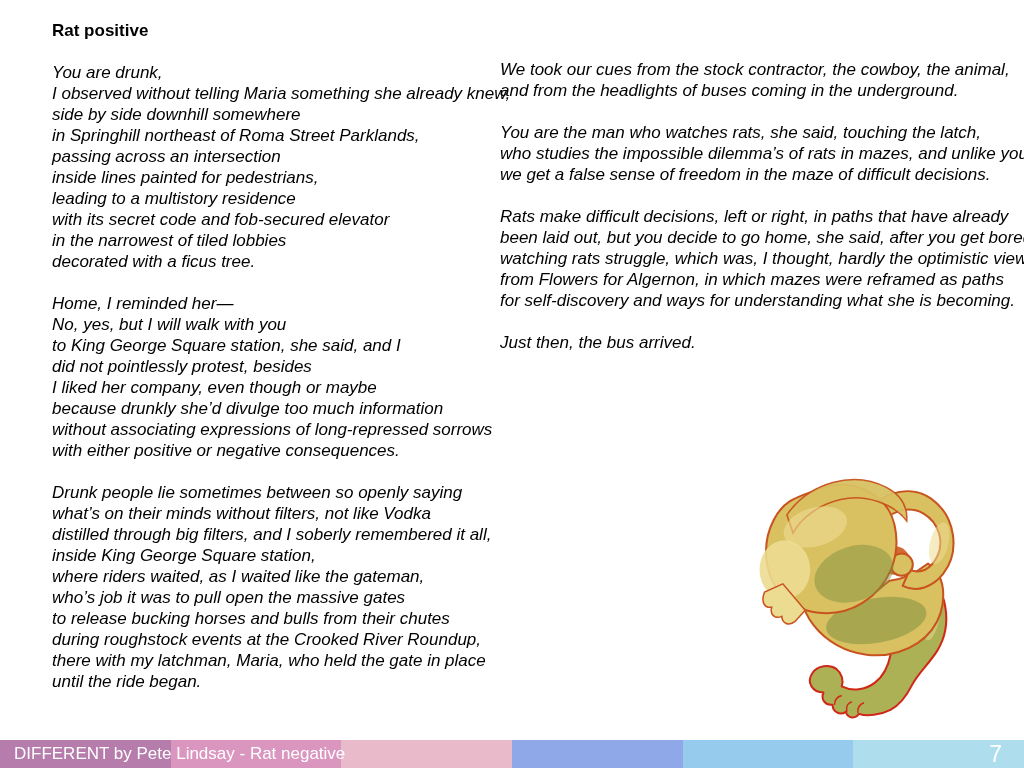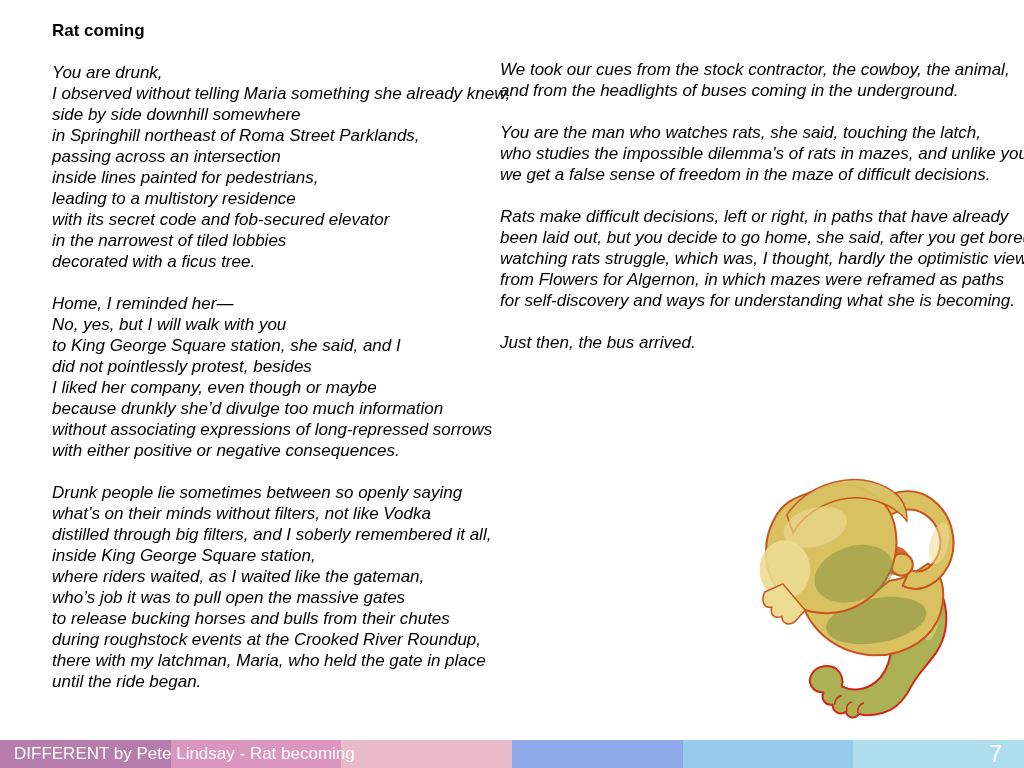--- a/index.html
+++ b/index.html
@@ -52,21 +52,21 @@
     font-size:23px;
     color:#fff;
   }
 </style>
 </head>
 <body>
 
 <div id="screen">
 
   <div class="col col-left">
-    <h1 class="poem-title">Rat coming</h1>
+    <h1 class="poem-title">Rat positive</h1>
     <div>
         <p class="stanza">You are drunk,<br>I observed without telling Maria something she already knew,<br>side by side downhill somewhere<br>in Springhill northeast of Roma Street Parklands,<br>passing across an intersection<br>inside lines painted for pedestrians,<br>leading to a multistory residence<br>with its secret code and fob-secured elevator<br>in the narrowest of tiled lobbies<br>decorated with a ficus tree.</p>
         <p class="stanza">Home, I reminded her—<br>No, yes, but I will walk with you<br>to King George Square station, she said, and I<br>did not pointlessly protest, besides<br>I liked her company, even though or maybe<br>because drunkly she’d divulge too much information<br>without associating expressions of long-repressed sorrows<br>with either positive or negative consequences.</p>
         <p class="stanza">Drunk people lie sometimes between so openly saying<br>what’s on their minds without filters, not like Vodka<br>distilled through big filters, and I soberly remembered it all,<br>inside King George Square station,<br>where riders waited, as I waited like the gateman,<br>who’s job it was to pull open the massive gates<br>to release bucking horses and bulls from their chutes<br>during roughstock events at the Crooked River Roundup,<br>there with my latchman, Maria, who held the gate in place<br>until the ride began.</p>
       </div>
   </div>
 
   <div class="col col-right">
     <div>
         <p class="stanza">We took our cues from the stock contractor, the cowboy, the animal,<br>and from the headlights of buses coming in the underground.</p>
@@ -99,16 +99,16 @@
   </svg>
 
   <div class="footer-bar">
     <div class="footer-seg" style="background: rgb(181, 124, 172);"></div>
     <div class="footer-seg" style="background: rgb(219, 150, 191);"></div>
     <div class="footer-seg" style="background: rgb(233, 186, 201);"></div>
     <div class="footer-seg" style="background: rgb(143, 169, 232);"></div>
     <div class="footer-seg" style="background: rgb(151, 203, 238);"></div>
     <div class="footer-seg" style="background: rgb(174, 221, 237);"></div>
   </div>
-  <div class="footer-caption">DIFFERENT by Pete Lindsay - Rat becoming</div>
+  <div class="footer-caption">DIFFERENT by Pete Lindsay - Rat negative</div>
   <div class="footer-page">7</div>
 
 </div>
 
 </body></html>

